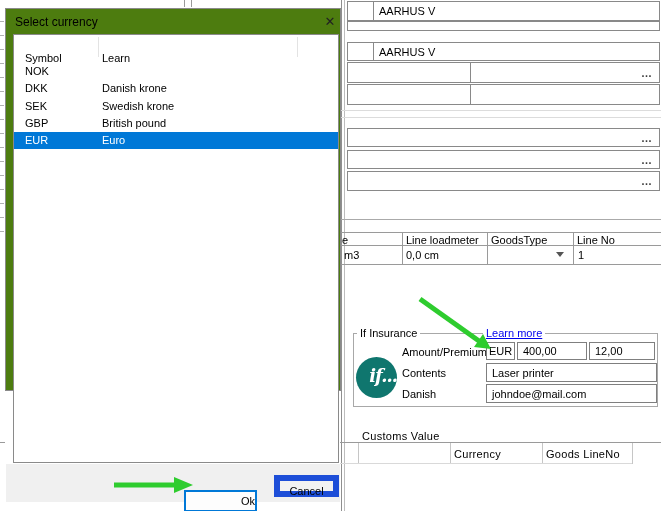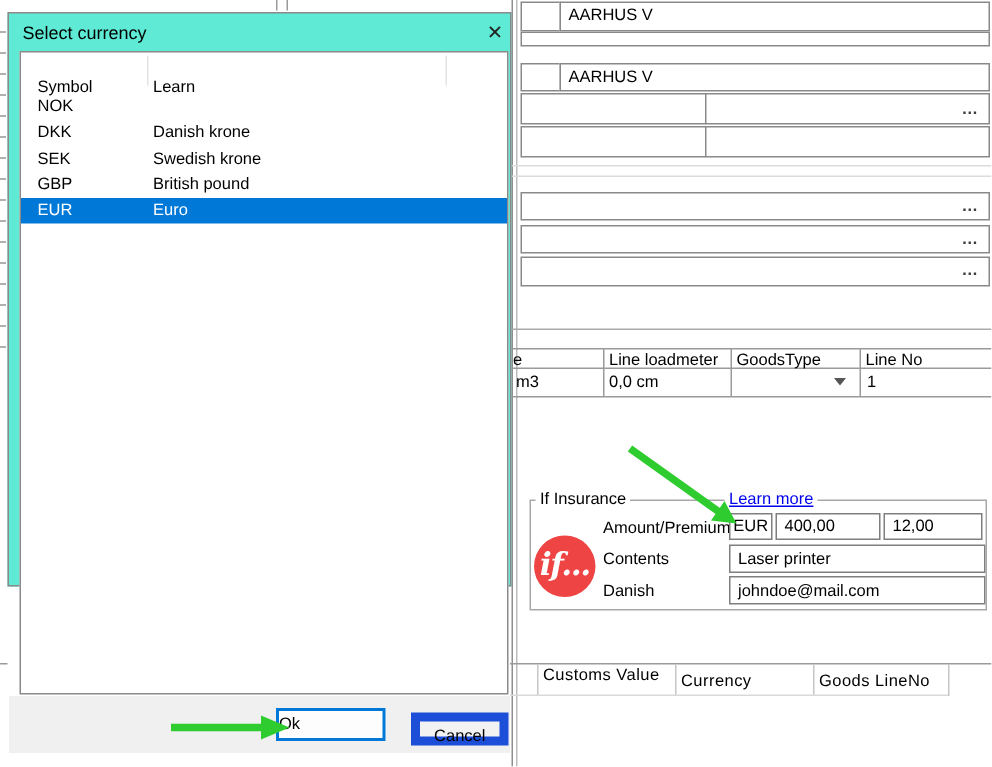--- a/index.html
+++ b/index.html
@@ -12,41 +12,41 @@
   .ellipsis{position:absolute;right:6px;top:50%;transform:translateY(-50%);color:#3c3c3c;letter-spacing:1px;font-weight:bold;cursor:pointer}
   .cell{position:absolute;background:#fff;border:1px solid #898989}
   .hairline{background:#dcdcdc}
   .gridline{background:#9a9a9a}
   .lightline{background:#c6c6c6}
   .gtxt{position:absolute;white-space:nowrap}
   
   #ins-box{position:absolute;left:353px;top:333px;width:305px;height:74px;border:1px solid #a8a8a8}
   .grouplabel{position:absolute;background:#fff;padding:0 3px;white-space:nowrap}
   a.learn{color:#0000ee;text-decoration:underline;cursor:pointer}
-  #if-logo{position:absolute;left:356px;top:357px;width:41px;height:41px;border-radius:50%;background:#ef4444;color:#fff;
-    font-family:"DejaVu Serif",serif;font-style:italic;font-weight:bold;font-size:21px;text-align:center;line-height:37px;letter-spacing:-1px}
+  #if-logo{position:absolute;left:356px;top:357px;width:41px;height:41px;border-radius:50%;background:#0f766e;color:#fff;
+    font-family:"DejaVu Serif",serif;font-style:italic;font-weight:bold;font-size:18px;text-align:right;line-height:37px;letter-spacing:-1px}
   .ins-field{position:absolute;background:#fff;border:1px solid #7f7f7f}
   .ins-field .txt{position:absolute;left:5px;top:50%;transform:translateY(-50%);white-space:nowrap}
   .ins-label{position:absolute;white-space:nowrap}
   .dd-arrow{position:absolute;width:0;height:0;border-left:4px solid transparent;border-right:4px solid transparent;border-top:5px solid #555}
   
-  #dialog{position:absolute;left:5px;top:8px;width:336px;height:383px;background:#5eead4;border:1px solid #8a8a8a;z-index:5}
+  #dialog{position:absolute;left:5px;top:8px;width:336px;height:383px;background:#4d7c0f;border:1px solid #8a8a8a;z-index:5}
   #dlg-title{position:absolute;left:9px;top:6px;font-size:12px}
   #dlg-close{position:absolute;left:314px;top:3px;width:20px;height:20px;text-align:center;line-height:20px;font-size:13px;color:#222;cursor:pointer}
   #listbox{position:absolute;left:7px;top:25px;width:326px;height:429px;background:#fff;border:1px solid #8a8a8a}
   .lv-divider{position:absolute;top:2px;height:20px;width:1px;background:#e3e3e3}
   .lv-header{position:absolute;top:17px;white-space:nowrap}
   .lv-row{position:absolute;left:0;width:324px;height:17px;line-height:17px;cursor:pointer}
   .lv-row span{position:absolute;white-space:nowrap}
   .lv-row .c1{left:11px}
   .lv-row .c2{left:88px}
   .lv-row.selected{background:#0078d7;color:#fff}
   #btnbar{position:absolute;left:0;right:0;top:455px;height:38px;background:#f0f0f0}
-  #ok-btn{position:absolute;left:178px;top:463px;width:73px;height:22px;background:#fdfdfd;border:2px solid #0078d7;
-    text-align:left;line-height:18px;cursor:pointer}
+  #ok-btn{position:absolute;left:178px;top:481px;width:73px;height:22px;background:#fdfdfd;border:2px solid #0078d7;
+    text-align:right;line-height:18px;cursor:pointer}
   #cancel-btn{position:absolute;left:268px;top:466px;width:65px;height:22px;background:#f2f2f2;border:6px solid #1d4ed8;
     text-align:center;line-height:20px;cursor:pointer}
   #left-sliver{position:absolute;left:0;top:8px;width:4px;height:234px;
     background:repeating-linear-gradient(to bottom,#ffffff 0 13px,#b0b0b0 13px 14px)}
   #arrows{position:absolute;left:0;top:0;width:661px;height:511px;z-index:10;pointer-events:none}
 </style>
 </head>
 <body>
 
 <div id="screen">
@@ -138,21 +138,21 @@
   </div>
 
   <div>
     <div class="hline gridline" style="left:0;top:442px;width:5px"></div>
     <div class="hline gridline" style="left:340px;top:442px;width:321px"></div>
     <div class="vline lightline" style="left:358px;top:443px;height:21px"></div>
     <div class="vline lightline" style="left:450px;top:443px;height:21px"></div>
     <div class="vline lightline" style="left:542px;top:443px;height:21px"></div>
     <div class="vline lightline" style="left:632px;top:443px;height:21px"></div>
     <div class="hline" style="left:340px;top:463px;width:292px;background:#d9d9d9"></div>
-    <span class="gtxt" style="left:362px;top:444px;letter-spacing:.3px">Customs Value</span>
+    <span class="gtxt" style="left:362px;top:430px;letter-spacing:.3px">Customs Value</span>
     <span class="gtxt" style="left:454px;top:448px;letter-spacing:.3px">Currency</span>
     <span class="gtxt" style="left:546px;top:448px;letter-spacing:.3px">Goods LineNo</span>
   </div>
 
   <div id="dialog">
     <div id="dlg-title">Select currency</div>
     <div id="dlg-close">✕</div>
 
     <div id="listbox">
       <div class="lv-divider" style="left:84px"></div>

